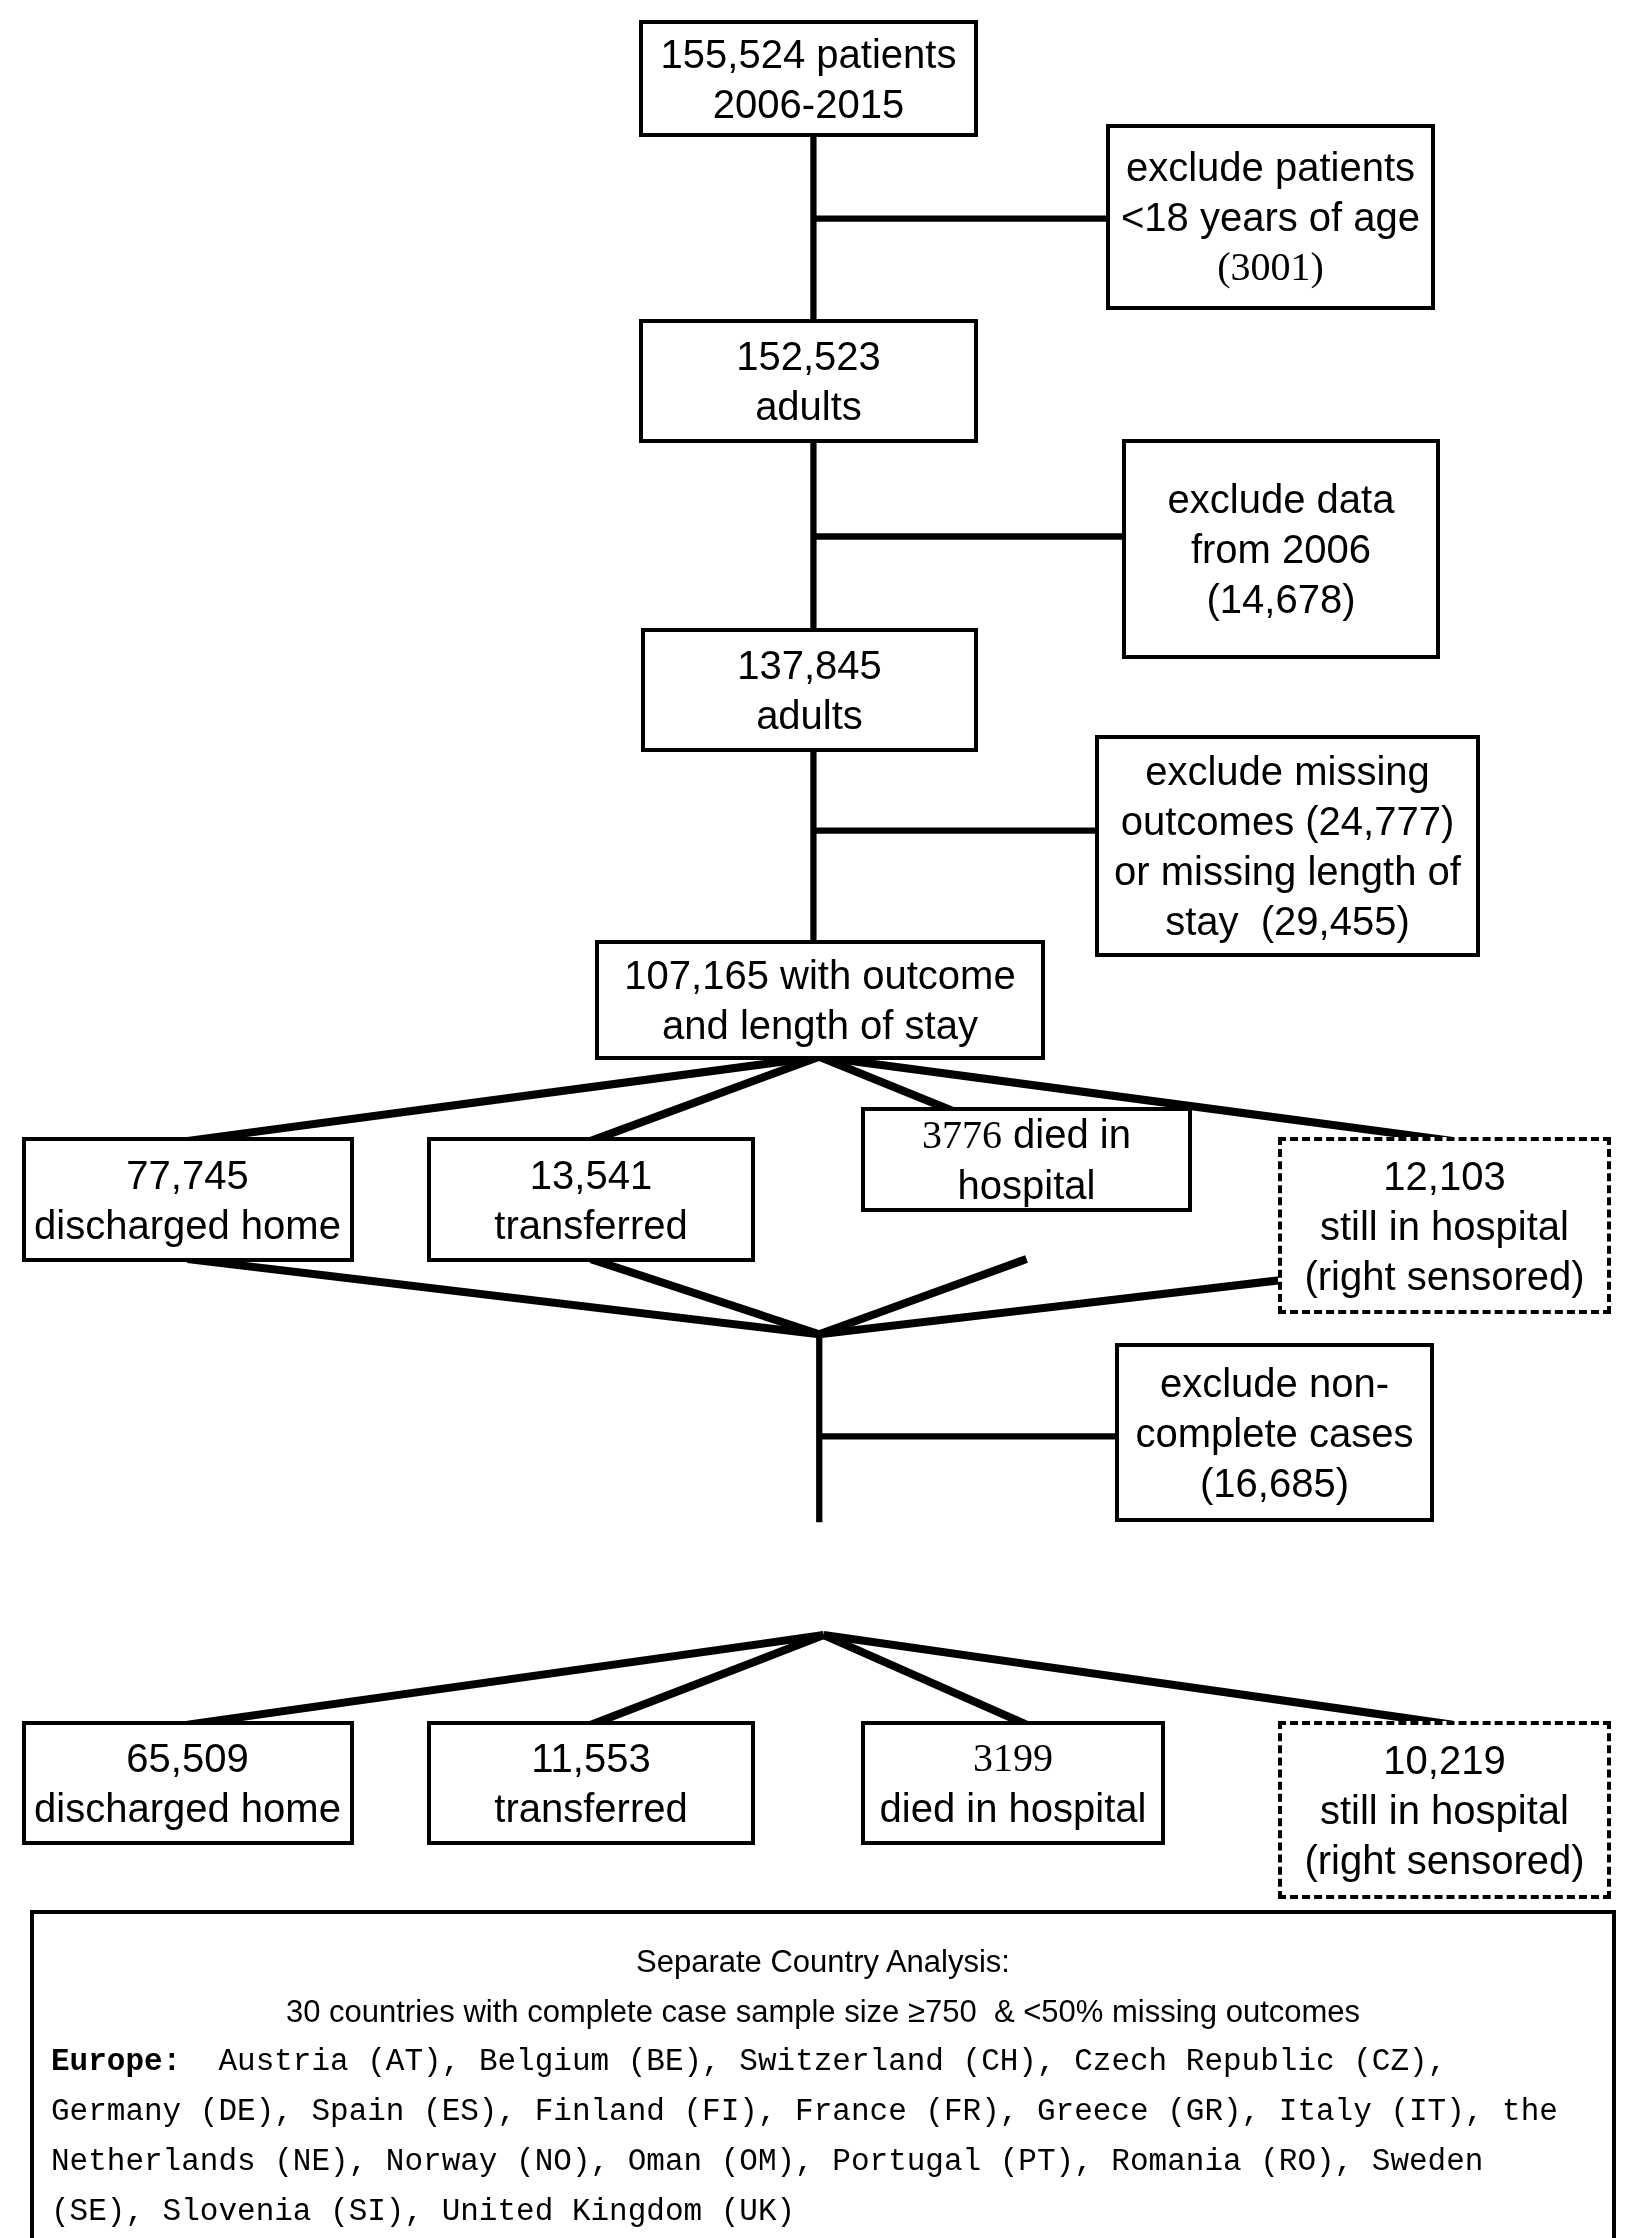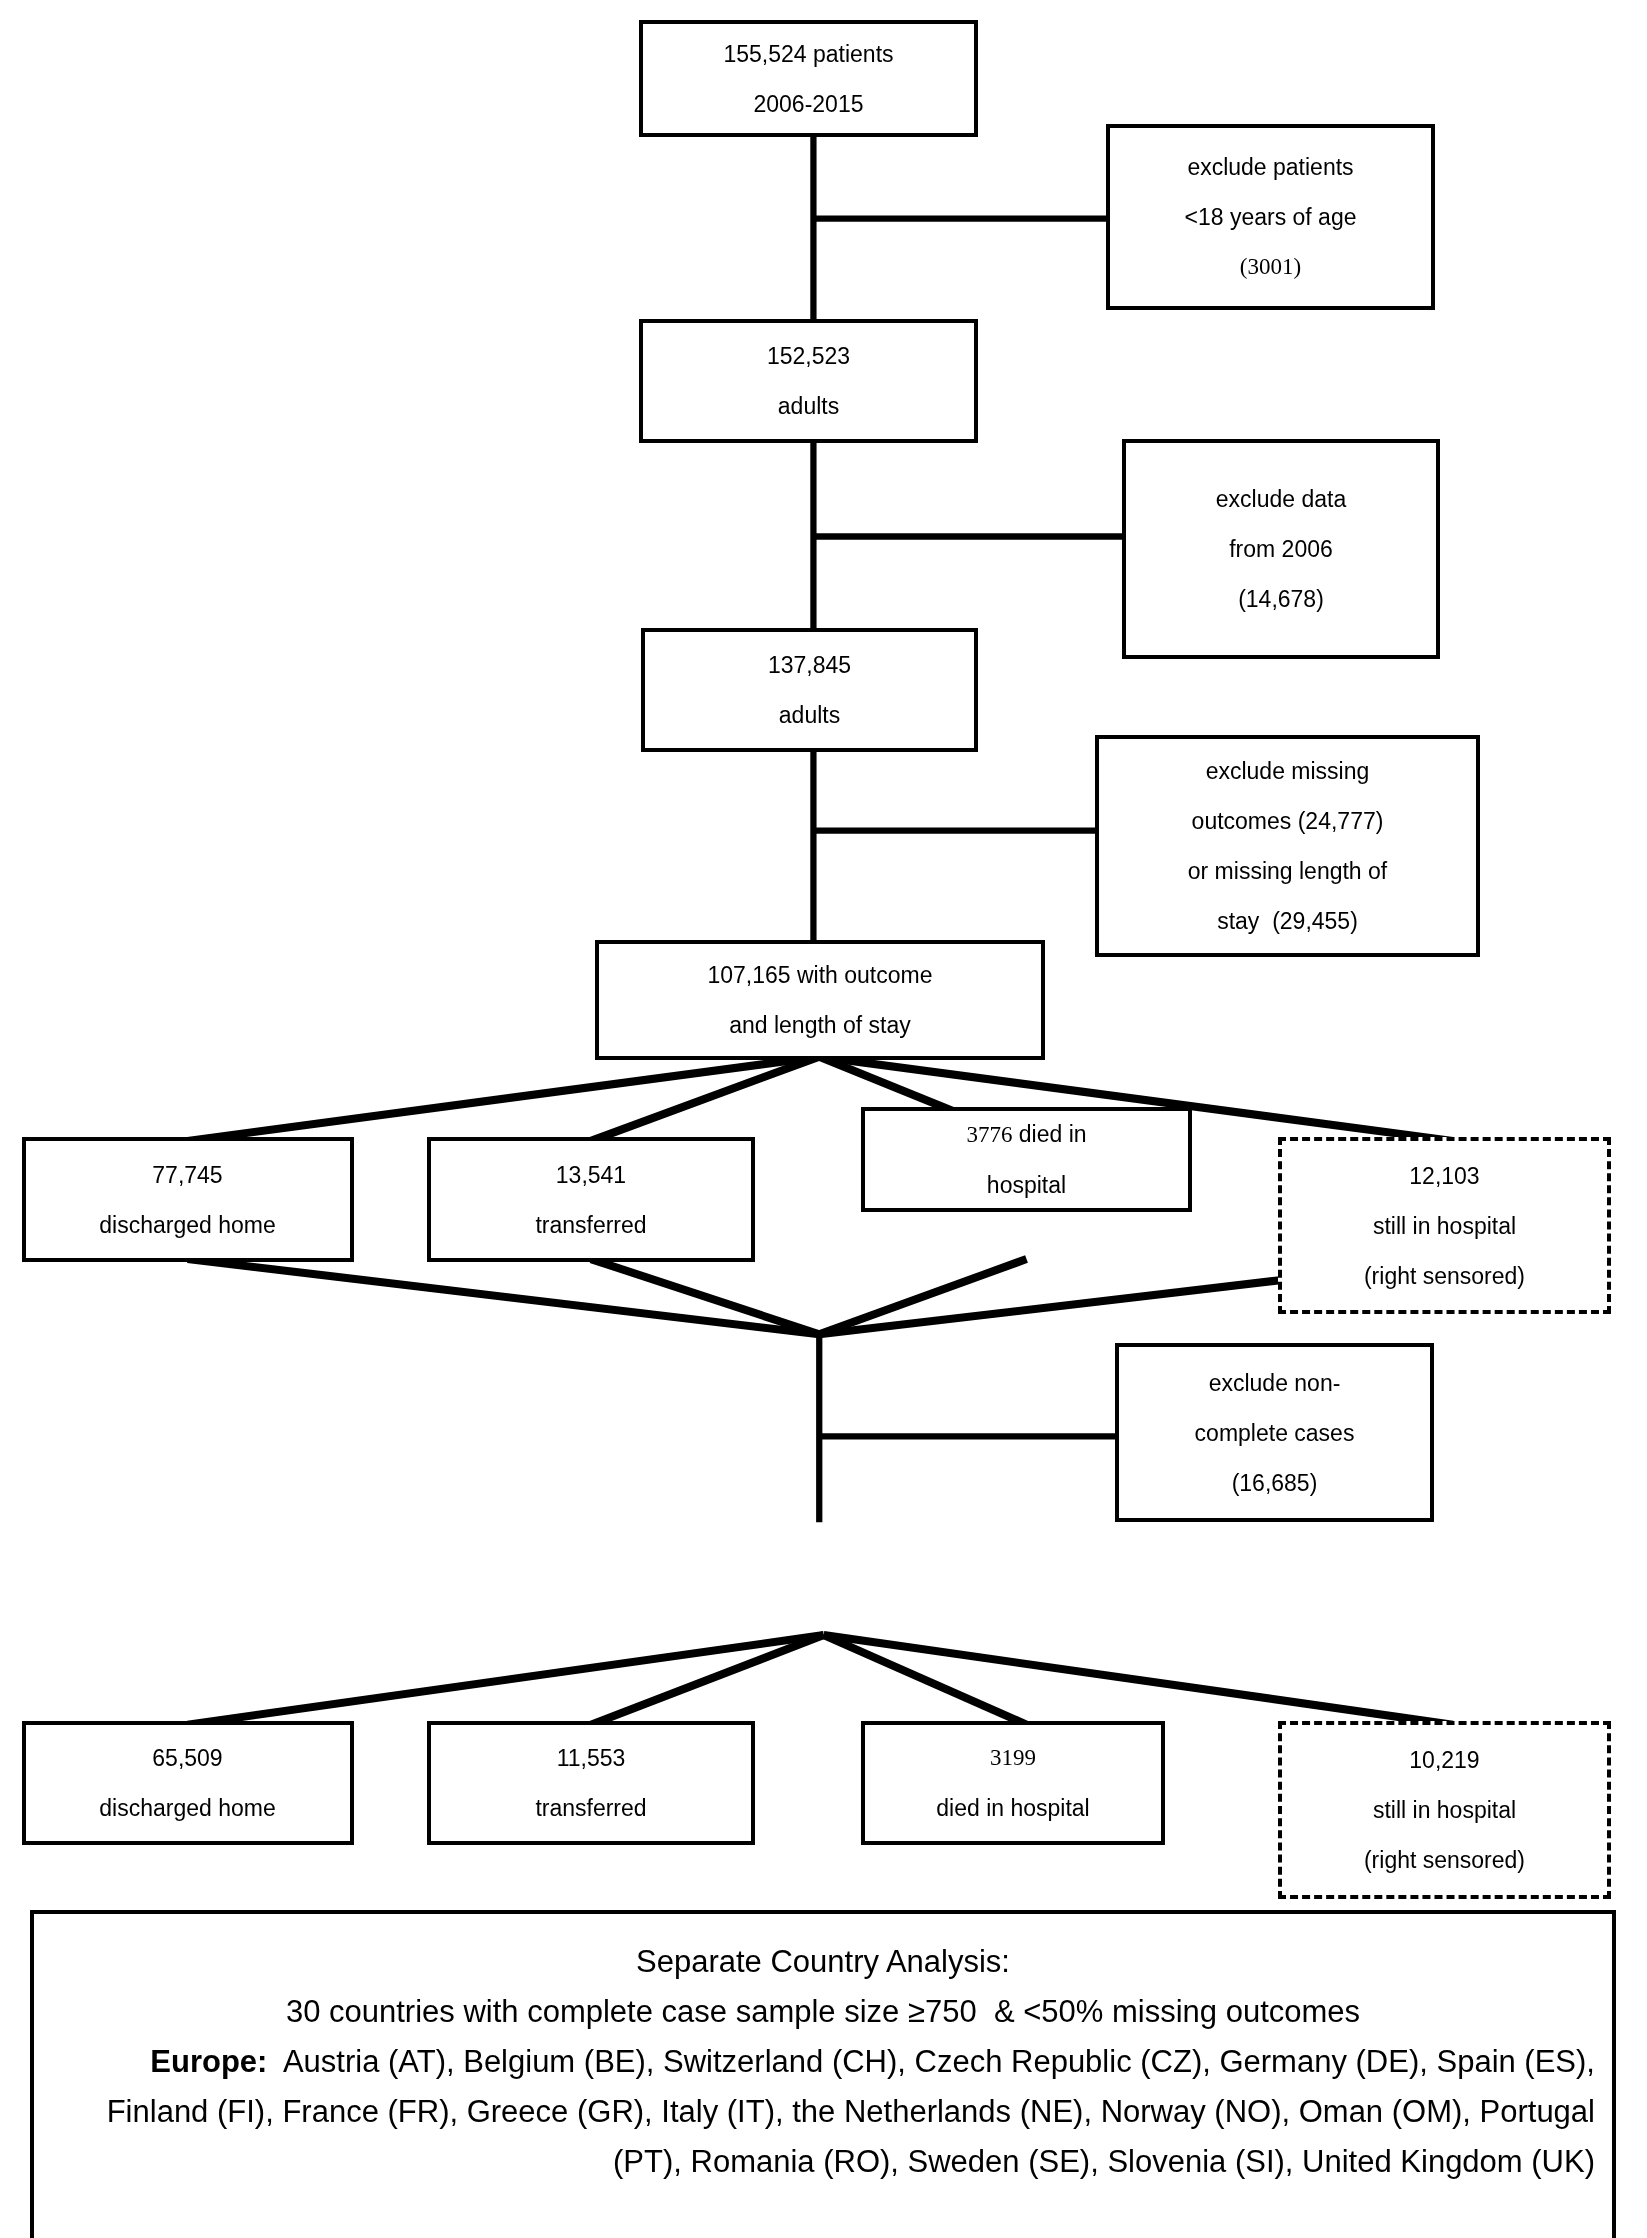--- a/index.html
+++ b/index.html
@@ -4,33 +4,33 @@
 <style>
   html,body{margin:0;padding:0;background:#fff;}
   .page{
     position:relative;width:1647px;height:2395px;background:#ffffff;
     font-family:"Liberation Sans",sans-serif;color:#000;overflow:hidden;
   }
   .lines{position:absolute;left:0;top:0;width:1647px;height:2395px;}
   .box{
     position:absolute;border:4.9px solid #000;background:#fff;box-sizing:border-box;
     display:flex;flex-direction:column;justify-content:center;align-items:center;
-    text-align:center;font-size:23px;line-height:50px;
+    text-align:center;font-size:40px;line-height:50px;
   }
   .dashed{border:4.9px dashed #000;}
   .bl{white-space:pre-wrap;}
   .serif{font-family:"Liberation Serif","DejaVu Serif",serif;}
   .panel{
     position:absolute;left:30px;top:1910px;width:1586px;height:461px;
     border:4.5px solid #000;box-sizing:border-box;background:#fff;
     padding:23px 17px 0 17px;font-size:31px;line-height:50px;
   }
   .b{font-weight:bold;}
   .ptitle,.psub{text-align:center;font-weight:normal;white-space:pre-wrap;}
-  .region{white-space:pre-wrap;text-align:right;}
+  .region{white-space:pre-wrap;text-align:left;font-family:Liberation Mono, monospace;}
 </style>
 </head>
 <body>
 
 <div class="page">
 
   <svg class="lines" viewBox="0 0 3679 5349" xmlns="http://www.w3.org/2000/svg">
 
     <line x1="1817" y1="300" x2="1817" y2="2110" stroke="#000" stroke-width="14"></line>
 

